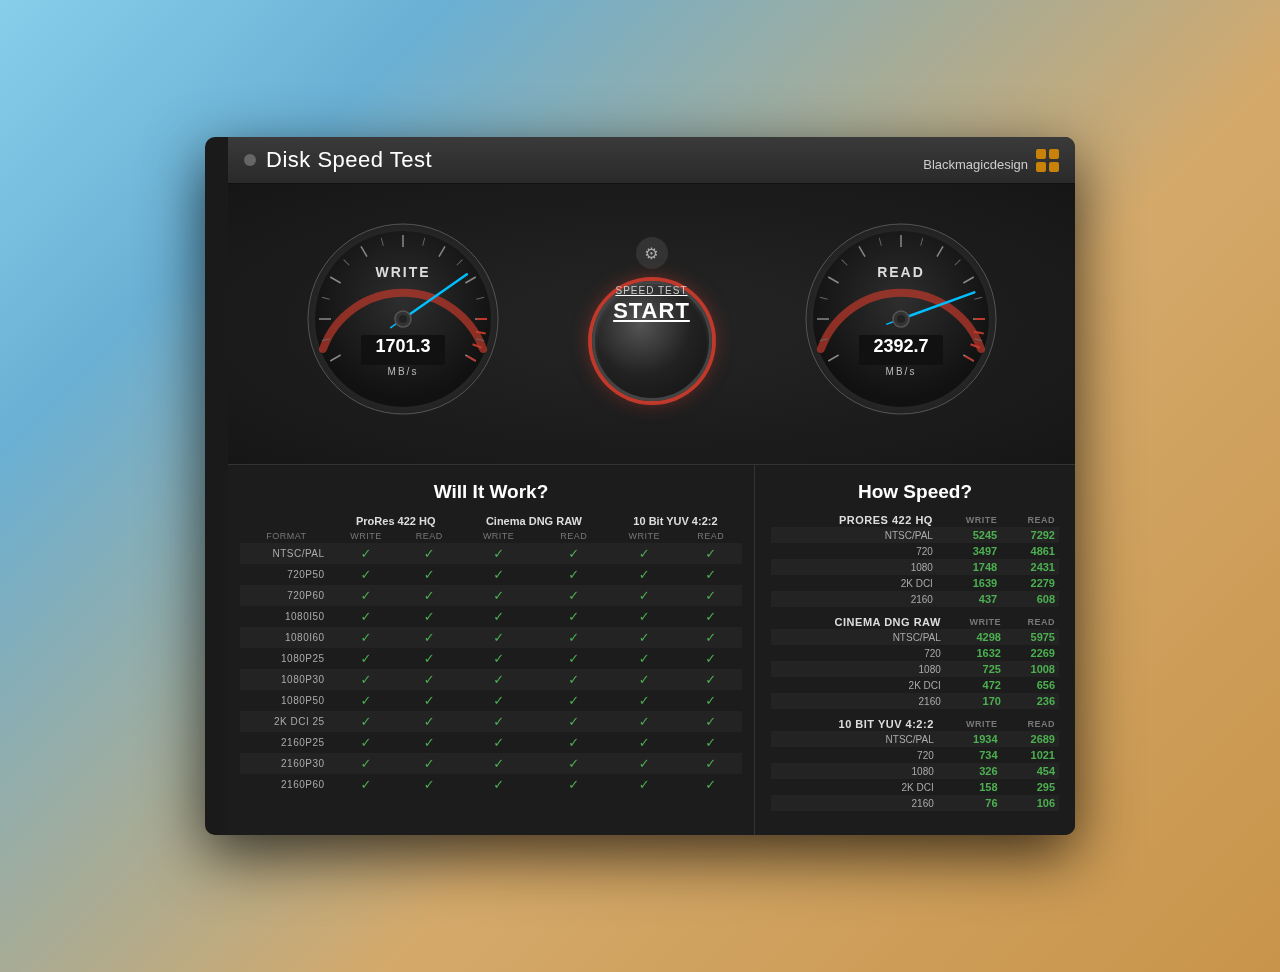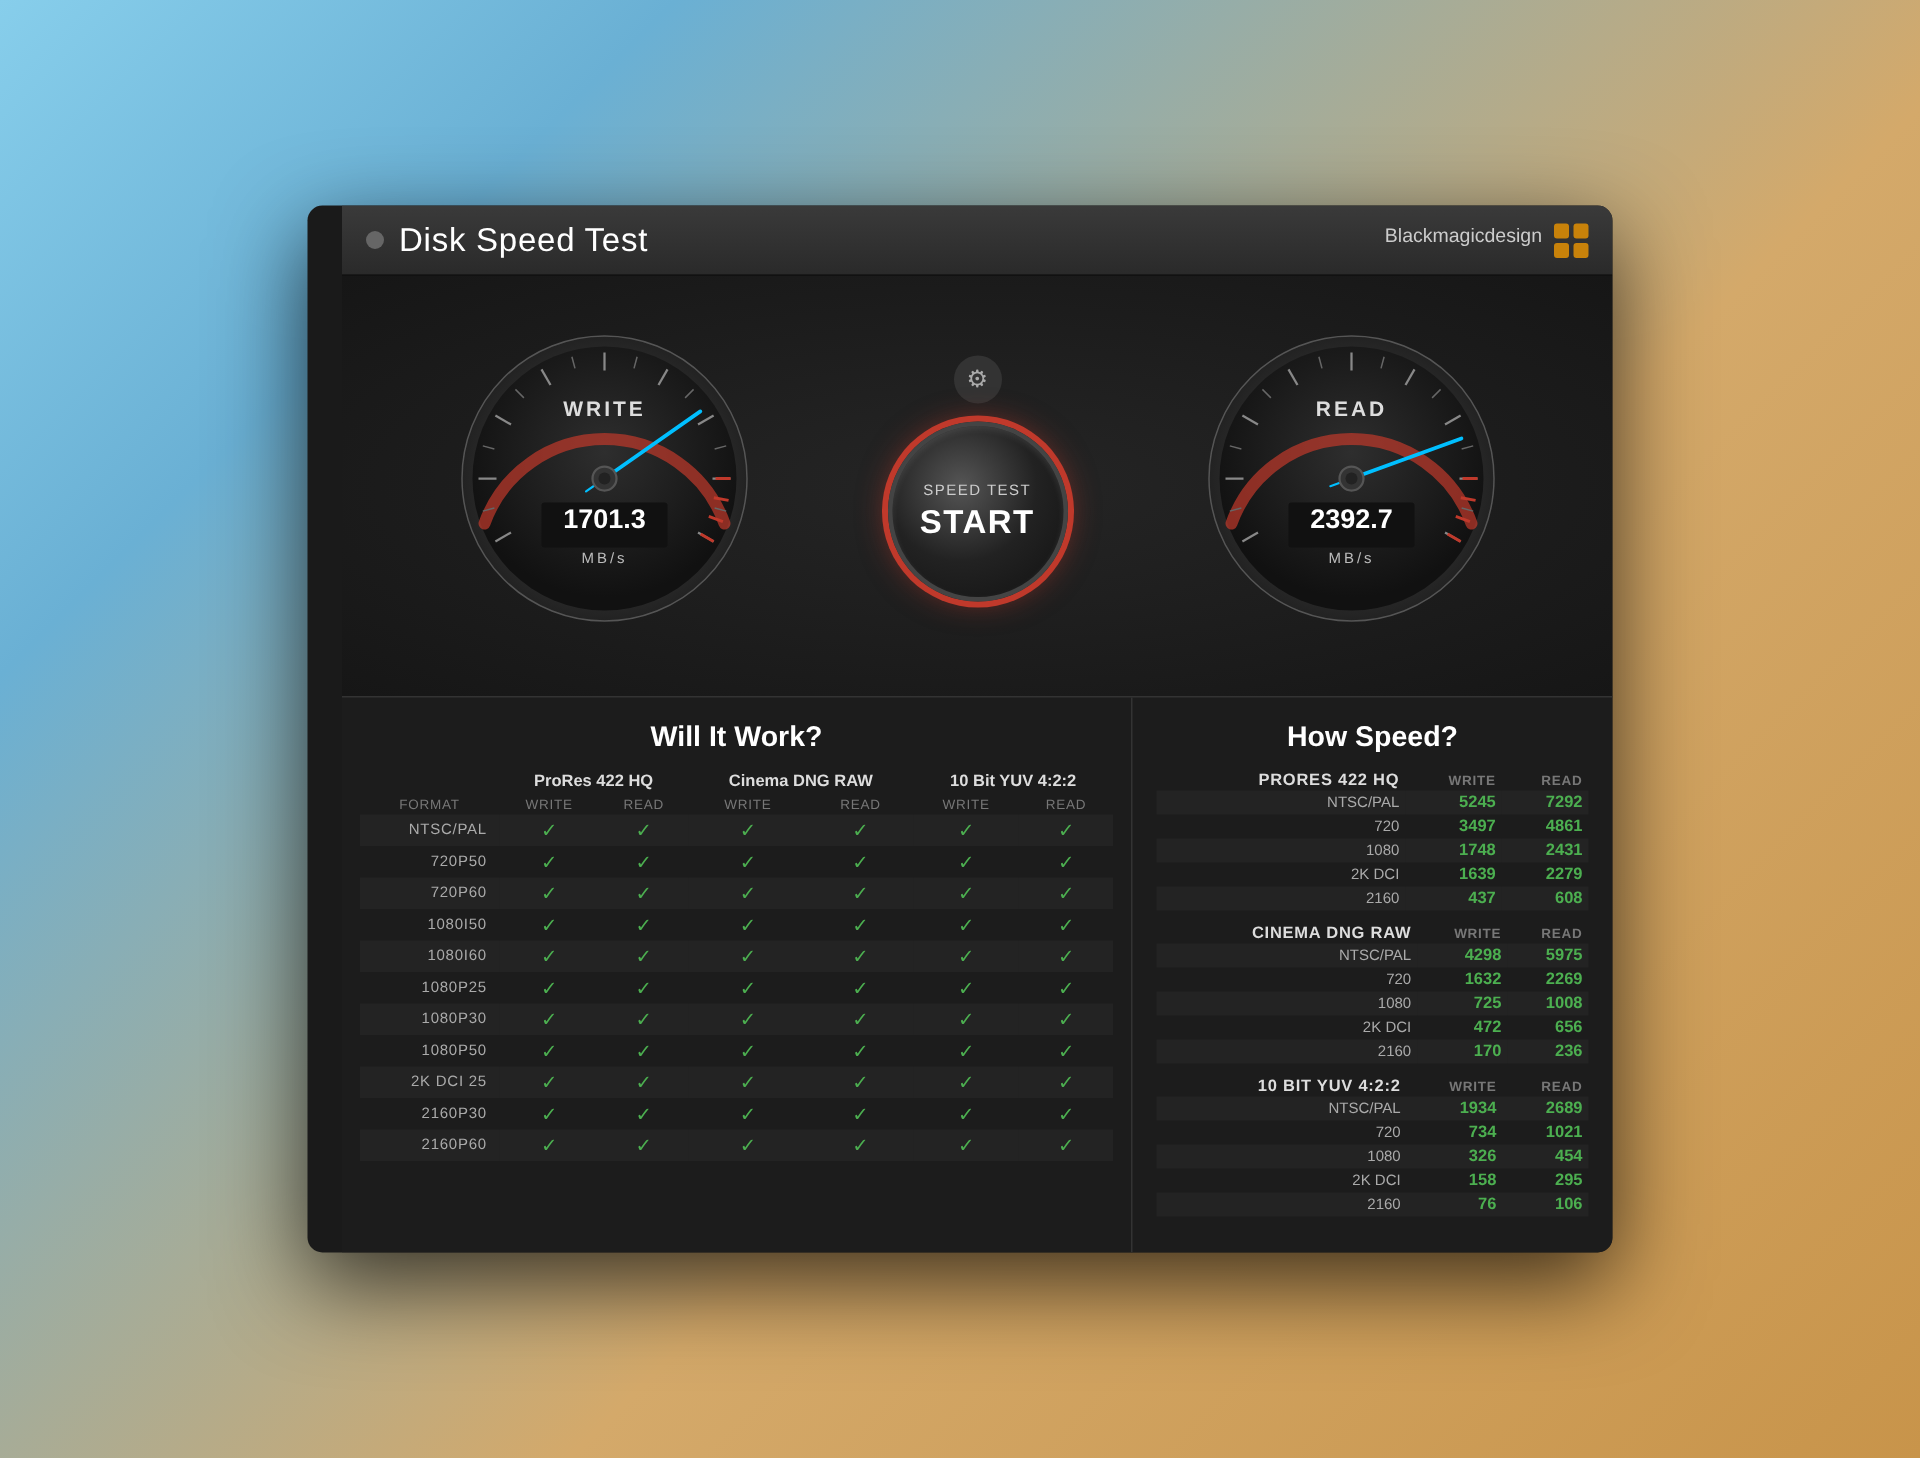--- a/index.html
+++ b/index.html
@@ -48,21 +48,21 @@
 
     .title-text {
       color: #fff;
       font-size: 22px;
       font-weight: 300;
       letter-spacing: 0.5px;
     }
 
     .brand-logo {
       display: flex;
-      align-items: flex-start;
+      align-items: flex-end;
       gap: 8px;
     }
 
     .brand-name {
       color: #ccc;
       font-size: 13px;
       font-weight: 400;
     }
 
     .brand-icon {
@@ -124,23 +124,23 @@
       background: radial-gradient(circle at 40% 35%, #555 0%, #222 50%, #111 100%);
       border: 3px solid #444;
       box-shadow: 
         0 0 0 4px #c0392b,
         0 0 20px rgba(192, 57, 43, 0.6),
         inset 0 2px 4px rgba(255,255,255,0.1);
       cursor: pointer;
       display: flex;
       flex-direction: column;
       align-items: center;
-      justify-content: center;
       color: #fff;
       text-align: center;
+      text-decoration: underline;
     }
 
     .start-button-label {
       font-size: 10px;
       letter-spacing: 1px;
       color: #ccc;
       line-height: 1.4;
     }
 
     .start-button-text {
@@ -536,20 +536,29 @@
             <tr>
               <td class="format-label">2K DCI 25</td>
               <td><span class="check">✓</span></td>
               <td><span class="check">✓</span></td>
               <td><span class="check">✓</span></td>
               <td><span class="check">✓</span></td>
               <td><span class="check">✓</span></td>
               <td><span class="check">✓</span></td>
             </tr>
             <tr>
+              <td class="format-label">2160p25</td>
+              <td><span class="check">✓</span></td>
+              <td><span class="check">✓</span></td>
+              <td><span class="check">✓</span></td>
+              <td><span class="check">✓</span></td>
+              <td><span class="check">✓</span></td>
+              <td><span class="check">✓</span></td>
+            </tr>
+            <tr>
               <td class="format-label">2160p30</td>
               <td><span class="check">✓</span></td>
               <td><span class="check">✓</span></td>
               <td><span class="check">✓</span></td>
               <td><span class="check">✓</span></td>
               <td><span class="check">✓</span></td>
               <td><span class="check">✓</span></td>
             </tr>
             <tr>
               <td class="format-label">2160p60</td>

